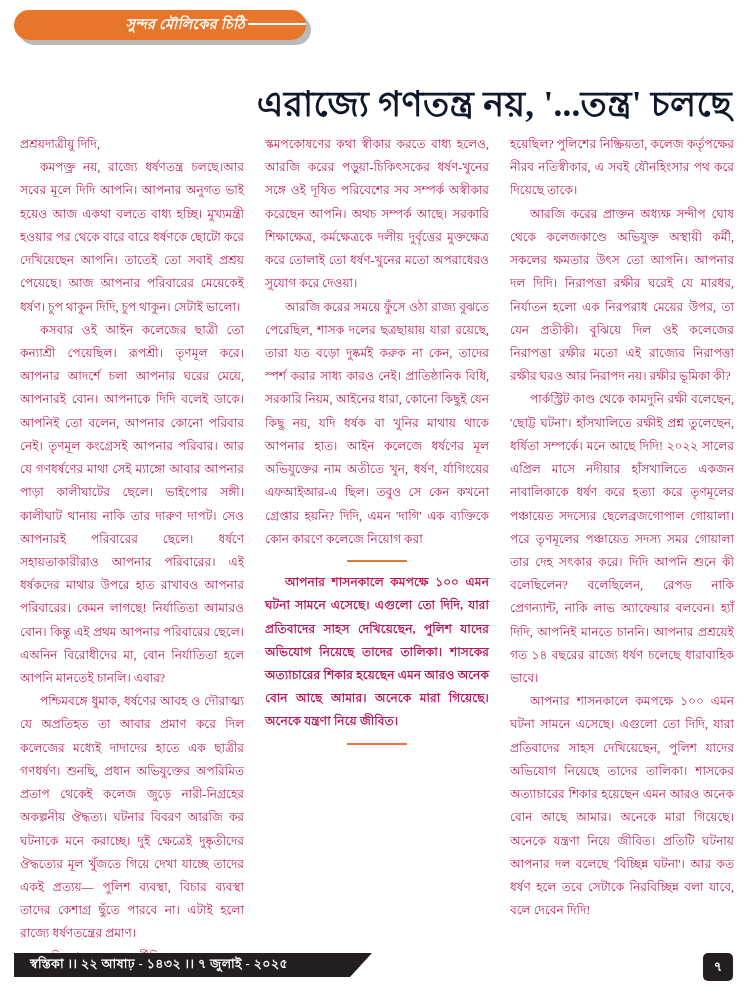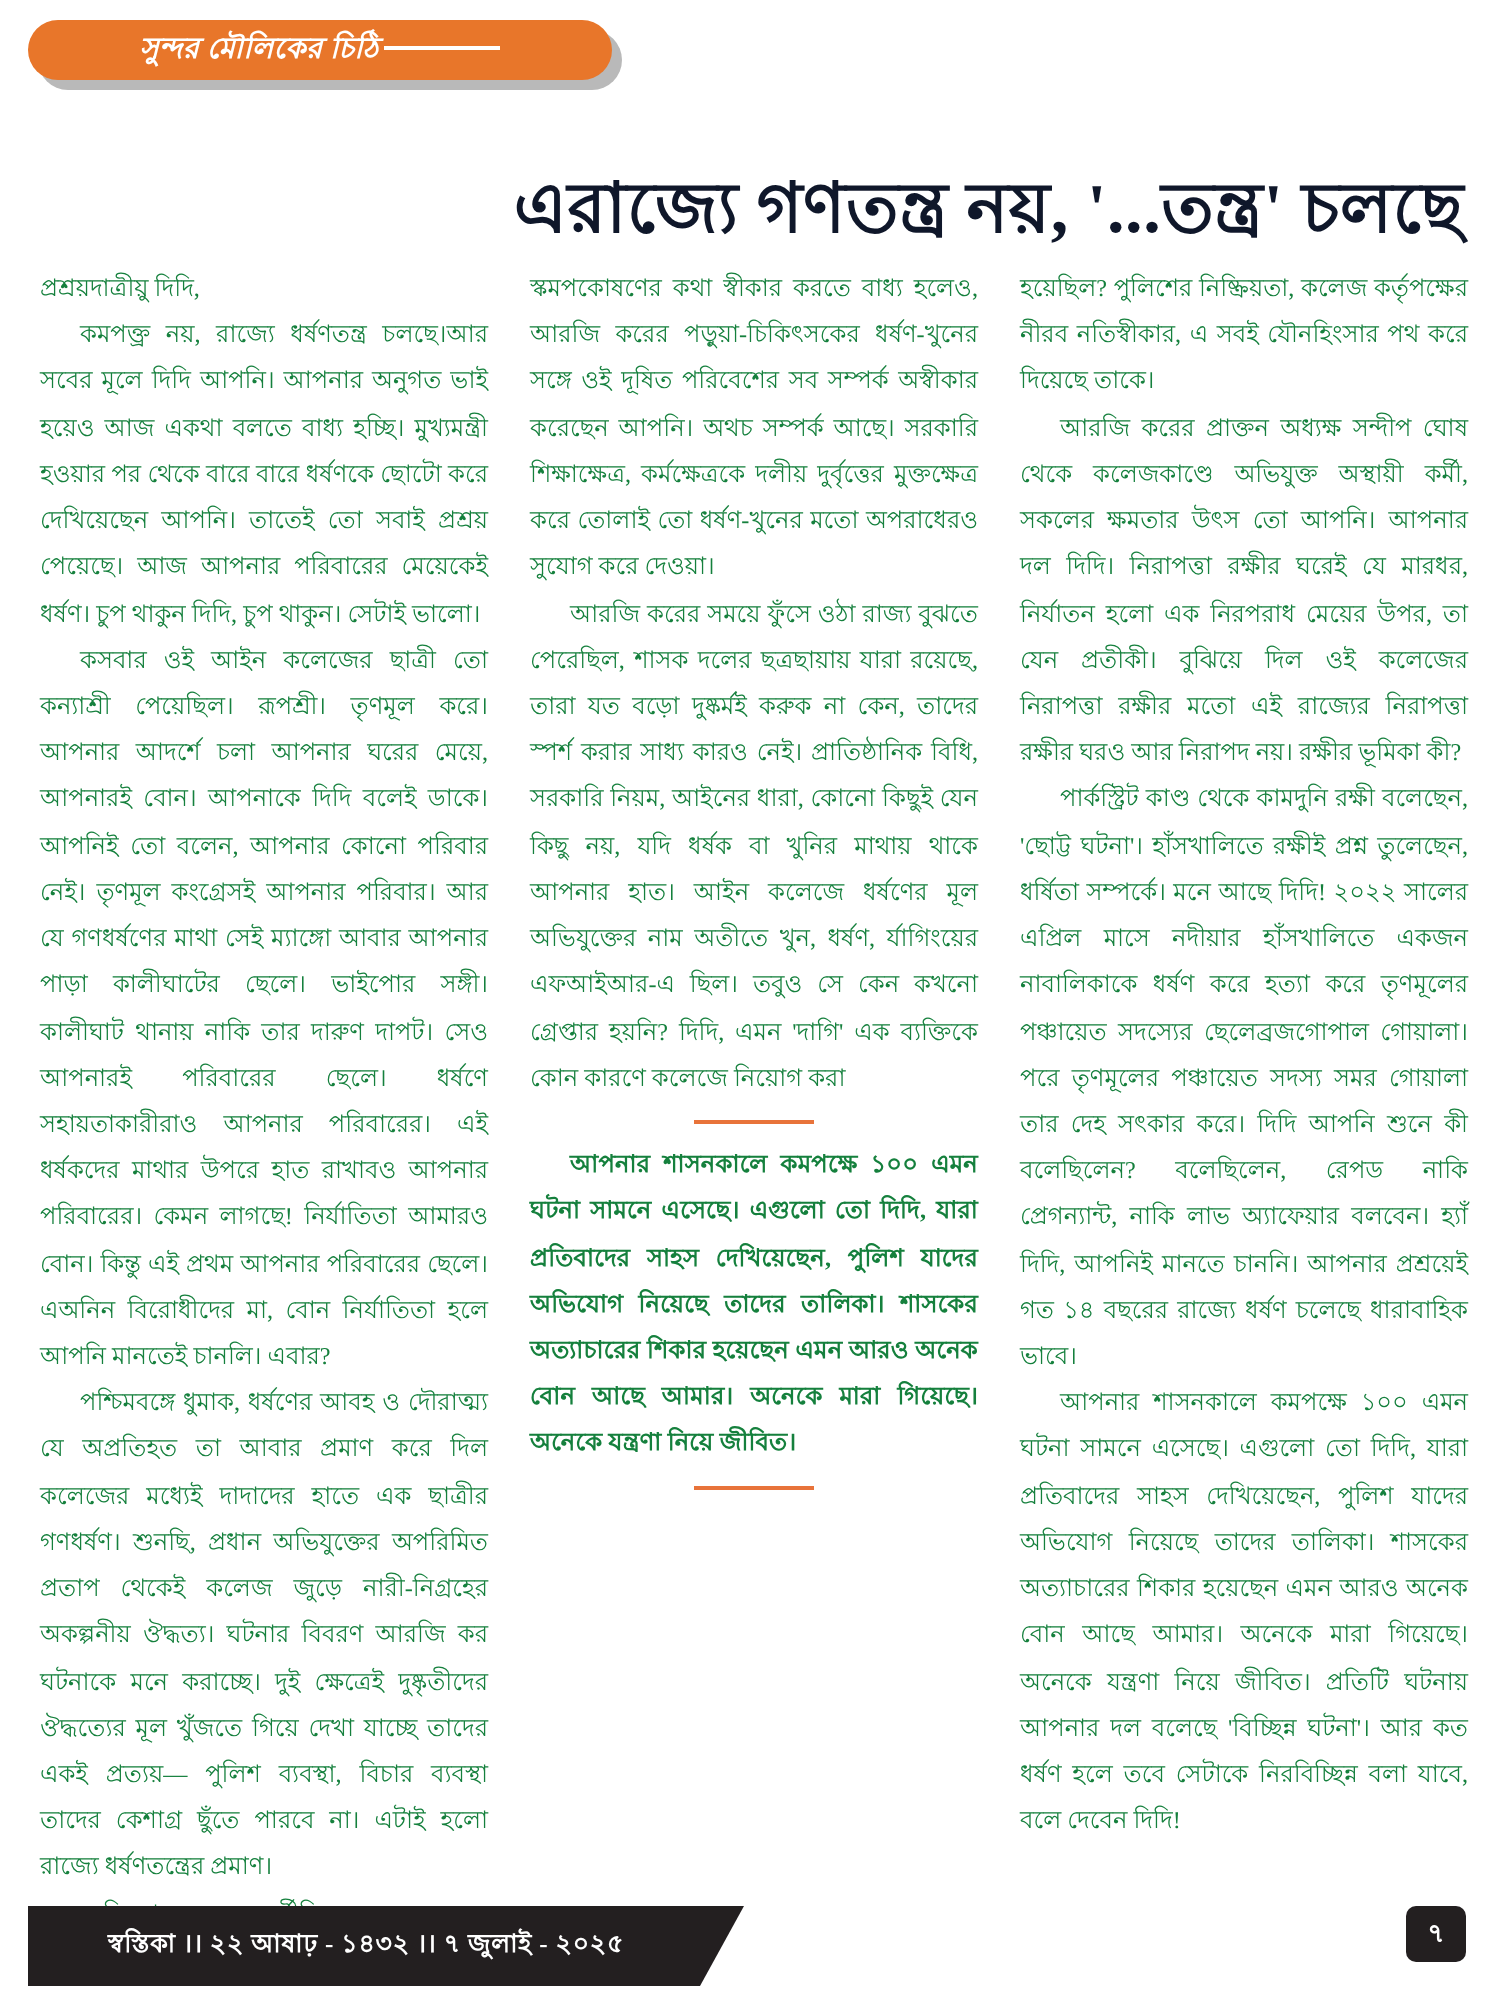--- a/index.html
+++ b/index.html
@@ -40,21 +40,21 @@
   .banner {
     position: absolute;
     left: 0;
     top: 0;
     width: 292px;
     height: 30px;
     border-radius: 15px;
     background: #e8762a;
     display: flex;
     align-items: center;
-    justify-content: center;
+    justify-content: flex-end;
   }
   .banner-label {
     color: #ffffff;
     font-size: 14.5px;
     font-style: italic;
     font-weight: bold;
     letter-spacing: .2px;
     white-space: nowrap;
     font-family: "Liberation Serif", "DejaVu Serif", serif;
   }
@@ -97,21 +97,21 @@
   .col {
     width: 224px;
     position: relative;
   }
   .col p {
     margin: 0;
     text-align: justify;
     text-justify: inter-word;
     font-size: 12.1px;
     line-height: 1.92;
-    color: #15803d;
+    color: #be185d;
     text-indent: 20px;
     hyphens: none;
     font-family: "Liberation Serif", "DejaVu Serif", serif;
   }
   .col p.noindent { text-indent: 0; }
 
   
   .pullquote {
     margin: 9px 0 9px 0;
     padding: 0;
@@ -142,26 +142,26 @@
     position: absolute;
     left: 0;
     bottom: 14px;
     width: 750px;
     height: 34px;
   }
   .footer-bar {
     position: absolute;
     left: 14px;
     top: 0;
-    height: 40px;
+    height: 24px;
     width: 358px;
     background: #231f20;
     display: flex;
     align-items: center;
-    padding-left: 40px;
+    padding-left: 16px;
     box-sizing: border-box;
     clip-path: polygon(0 0, 100% 0, calc(100% - 22px) 100%, 0 100%);
   }
   .footer-text {
     color: #ffffff;
     font-size: 12.6px;
     font-weight: bold;
     white-space: nowrap;
     letter-spacing: .4px;
     font-family: "Liberation Serif", "DejaVu Serif", serif;

